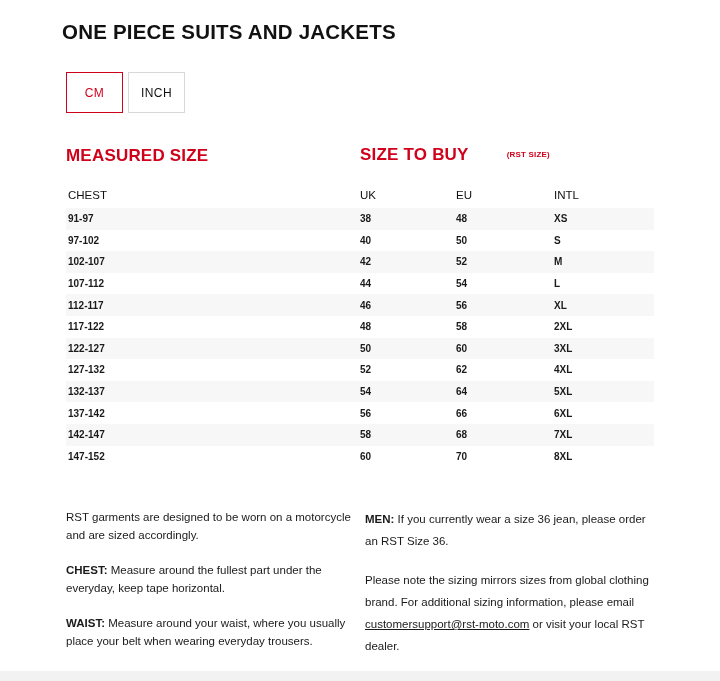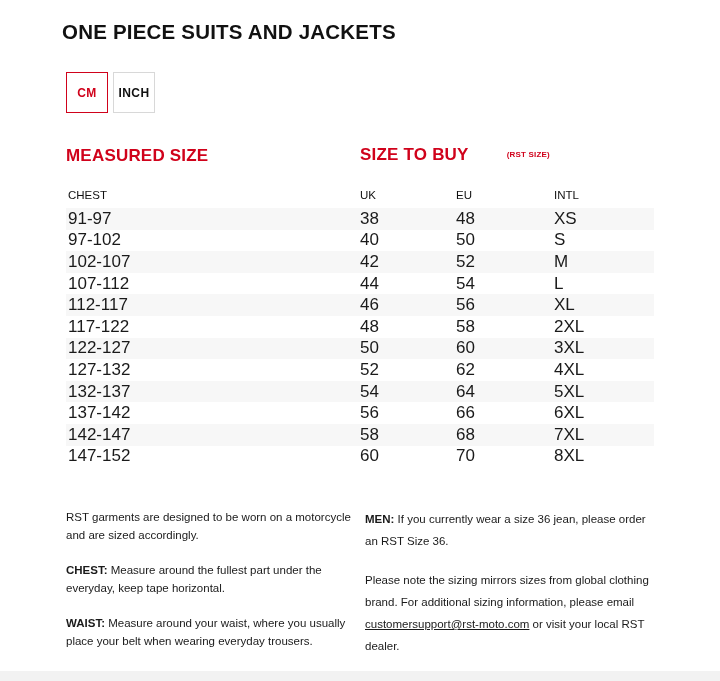--- a/index.html
+++ b/index.html
@@ -26,24 +26,24 @@
     text-transform: uppercase;
     margin-left: 44px;
   }
   
   .unit-toggle {
     position: absolute;
     left: 66px; top: 72px;
     display: flex;
   }
   .unit-btn {
-    width: 42px; height: 41px;
+    width: 57px; height: 41px;
     display: flex; align-items: center; justify-content: center;
     font-size: 12px;
-    font-weight: bold;
+    font-weight: normal;
     letter-spacing: 0.4px;
     background: #ffffff;
     border: 1px solid #d8d8d8;
     color: #111111;
     cursor: pointer;
     text-transform: uppercase;
   }
   .unit-btn + .unit-btn { margin-left: 5px; }
   .unit-btn.active {
     border: 1px solid #d0021b;
@@ -72,22 +72,23 @@
   
   .table {
     position: absolute;
     left: 66px; top: 182px;
     width: 588px;
   }
   .trow {
     display: flex;
     align-items: center;
     height: 21.6px;
-    font-size: 17px;
-    color: #1a1a1a;
+    font-size: 10px;
+    color: #1a1a1a;
+    font-weight: bold;
   }
   .trow.header {
     height: 26px;
     font-weight: normal;
     font-size: 11.5px;
     color: #111111;
   }
   .trow.zebra { background: #f7f7f7; }
   .c-chest { width: 294px; padding-left: 2px; }
   .c-uk { width: 96px; }

